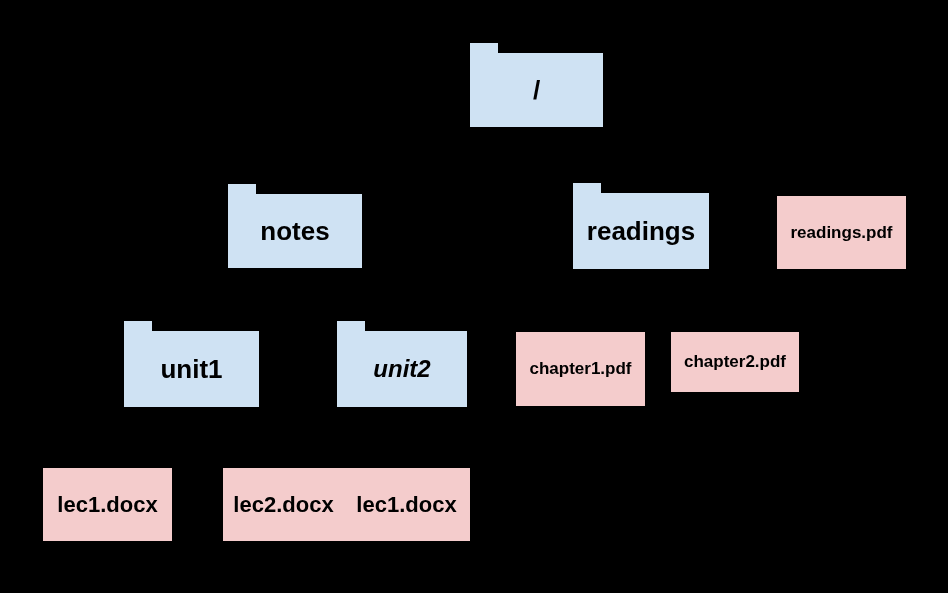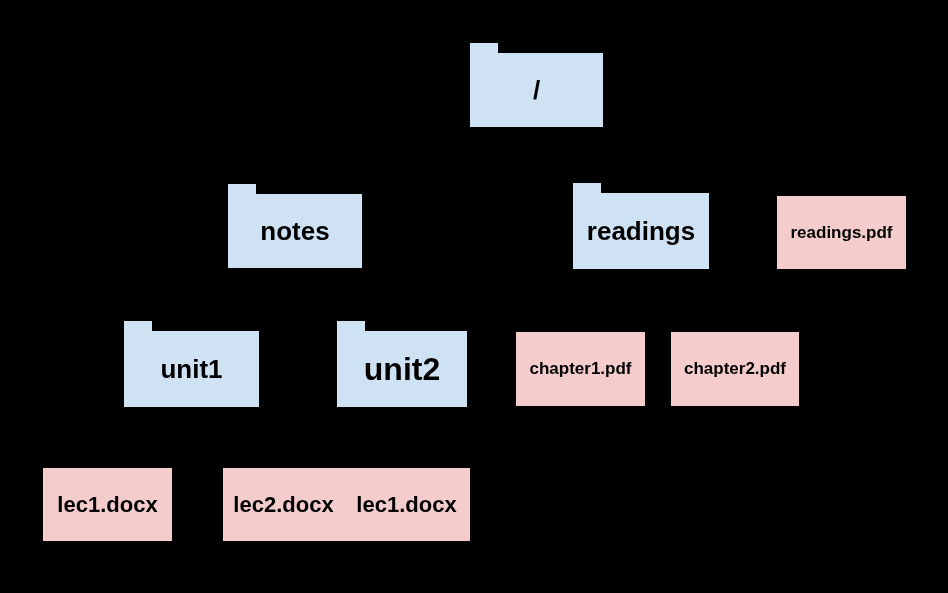--- a/index.html
+++ b/index.html
@@ -46,23 +46,23 @@
   .label {
     display: inline-block;
   }
 
   
   .pos-root      { left: 470px; top:  53px; width: 133px; height: 74px; font-size: 26px; }
   .pos-notes     { left: 228px; top: 194px; width: 134px; height: 74px; font-size: 26px; }
   .pos-readings  { left: 573px; top: 193px; width: 136px; height: 76px; font-size: 26px; }
   .pos-syllabus  { left: 777px; top: 196px; width: 129px; height: 73px; font-size: 17px; }
   .pos-unit1     { left: 124px; top: 331px; width: 135px; height: 76px; font-size: 26px; }
-  .pos-unit2     { left: 337px; top: 331px; width: 130px; height: 76px; font-size: 32px; }
+  .pos-unit2     { left: 337px; top: 331px; width: 130px; height: 76px; font-size: 24px; font-style: italic; }
   .pos-chapter1  { left: 516px; top: 332px; width: 129px; height: 74px; font-size: 17px; }
-  .pos-chapter2  { left: 671px; top: 332px; width: 128px; height: 74px; font-size: 17px; }
+  .pos-chapter2  { left: 671px; top: 332px; width: 128px; height: 60px; font-size: 17px; }
   .pos-lec1a     { left:  43px; top: 468px; width: 129px; height: 73px; font-size: 22px; }
   .pos-lec2a     { left: 193px; top: 468px; width: 121px; height: 73px; font-size: 22px; margin-left: 30px; }
   .pos-lec1b     { left: 343px; top: 468px; width: 127px; height: 73px; font-size: 22px; }
 </style>
 </head>
 <body>
 
 <div class="canvas">
 
   <div class="node folder pos-root">

